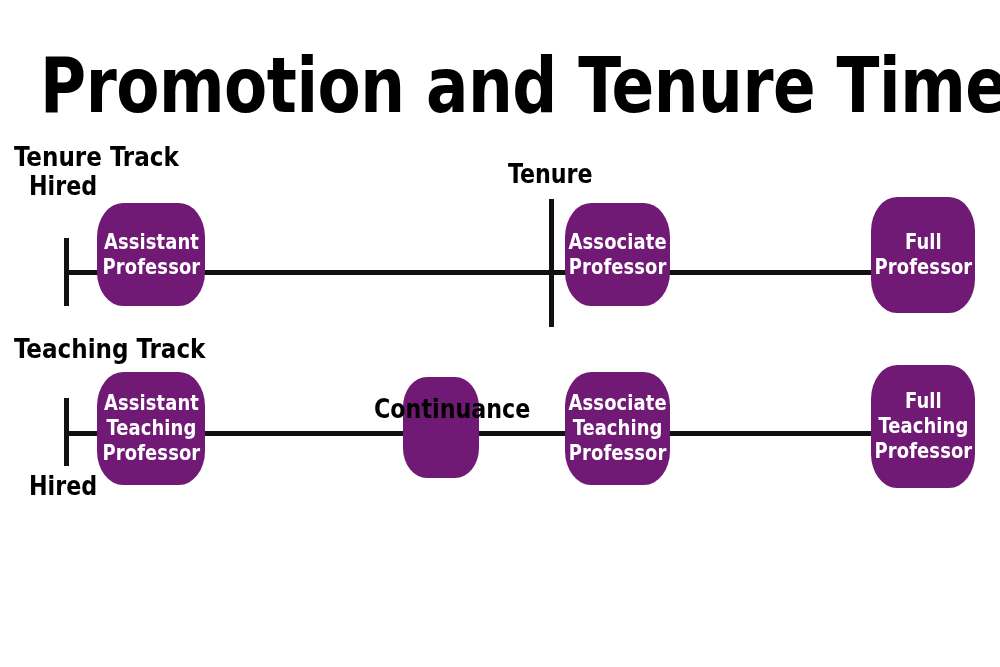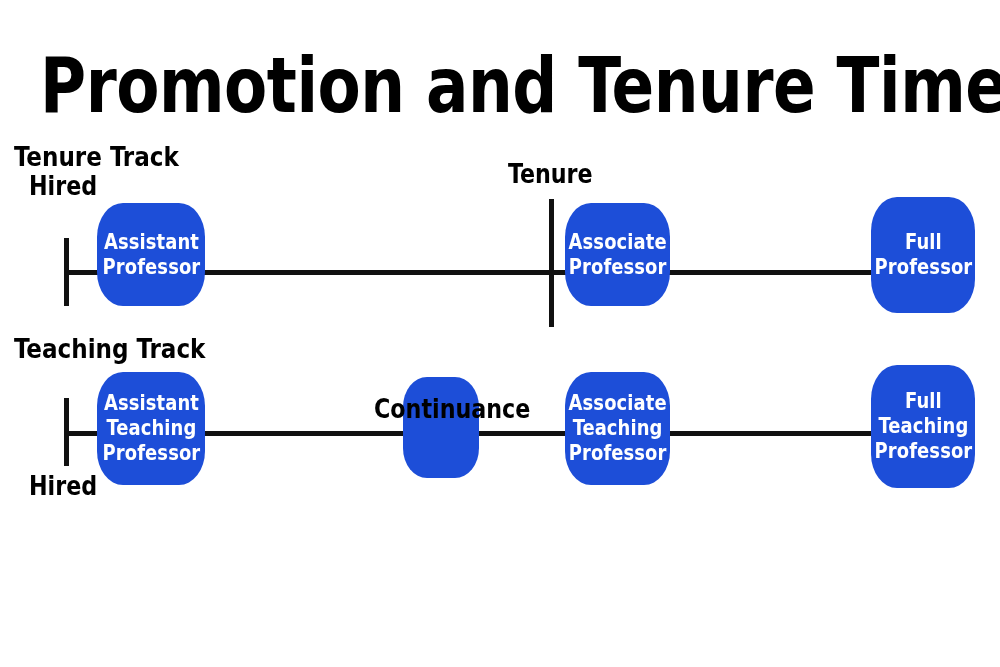--- a/index.html
+++ b/index.html
@@ -64,21 +64,21 @@
   }
   .vtick {
     position: absolute;
     background: #111111;
     width: 5px;
   }
 
   
   .node {
     position: absolute;
-    background: #1d4ed8;
+    background: #701a75;
     border-radius: 26px / 34px;
     display: flex;
     align-items: center;
     justify-content: center;
     box-sizing: border-box;
   }
   .node-text {
     font-family: "Liberation Sans Narrow", "DejaVu Sans Condensed", "Liberation Sans", sans-serif;
     font-weight: bold;
     font-size: 21px;

